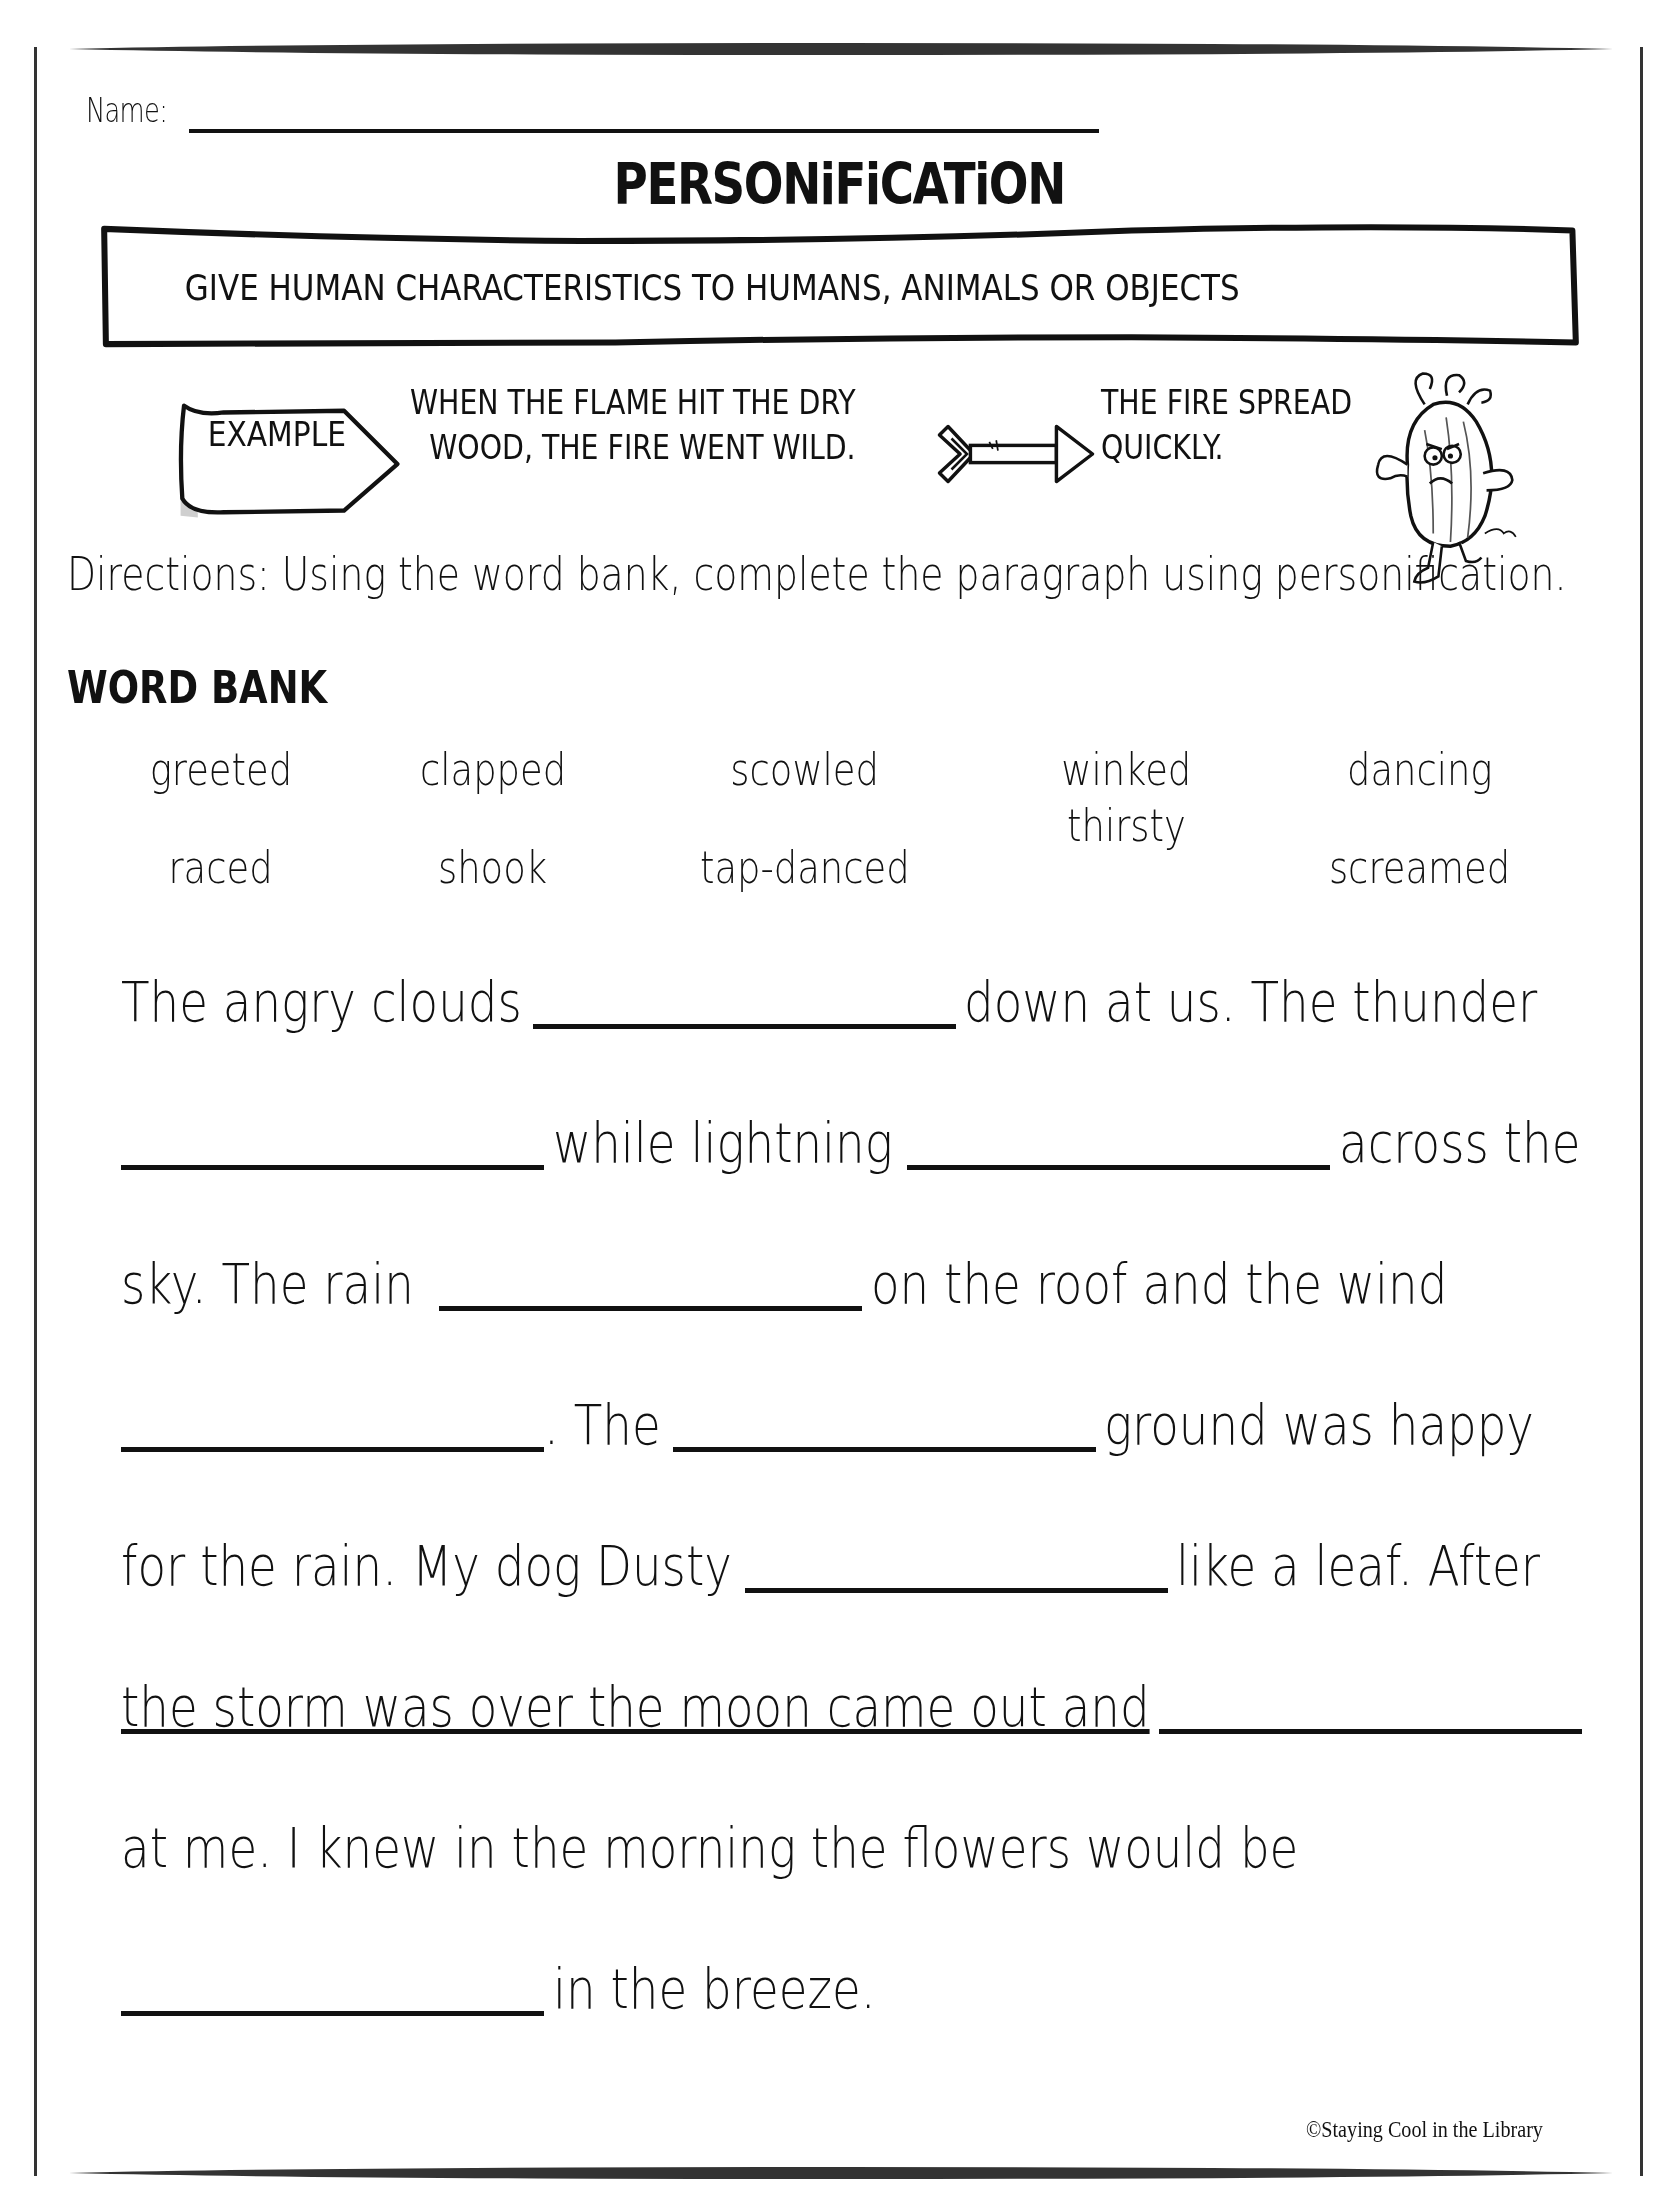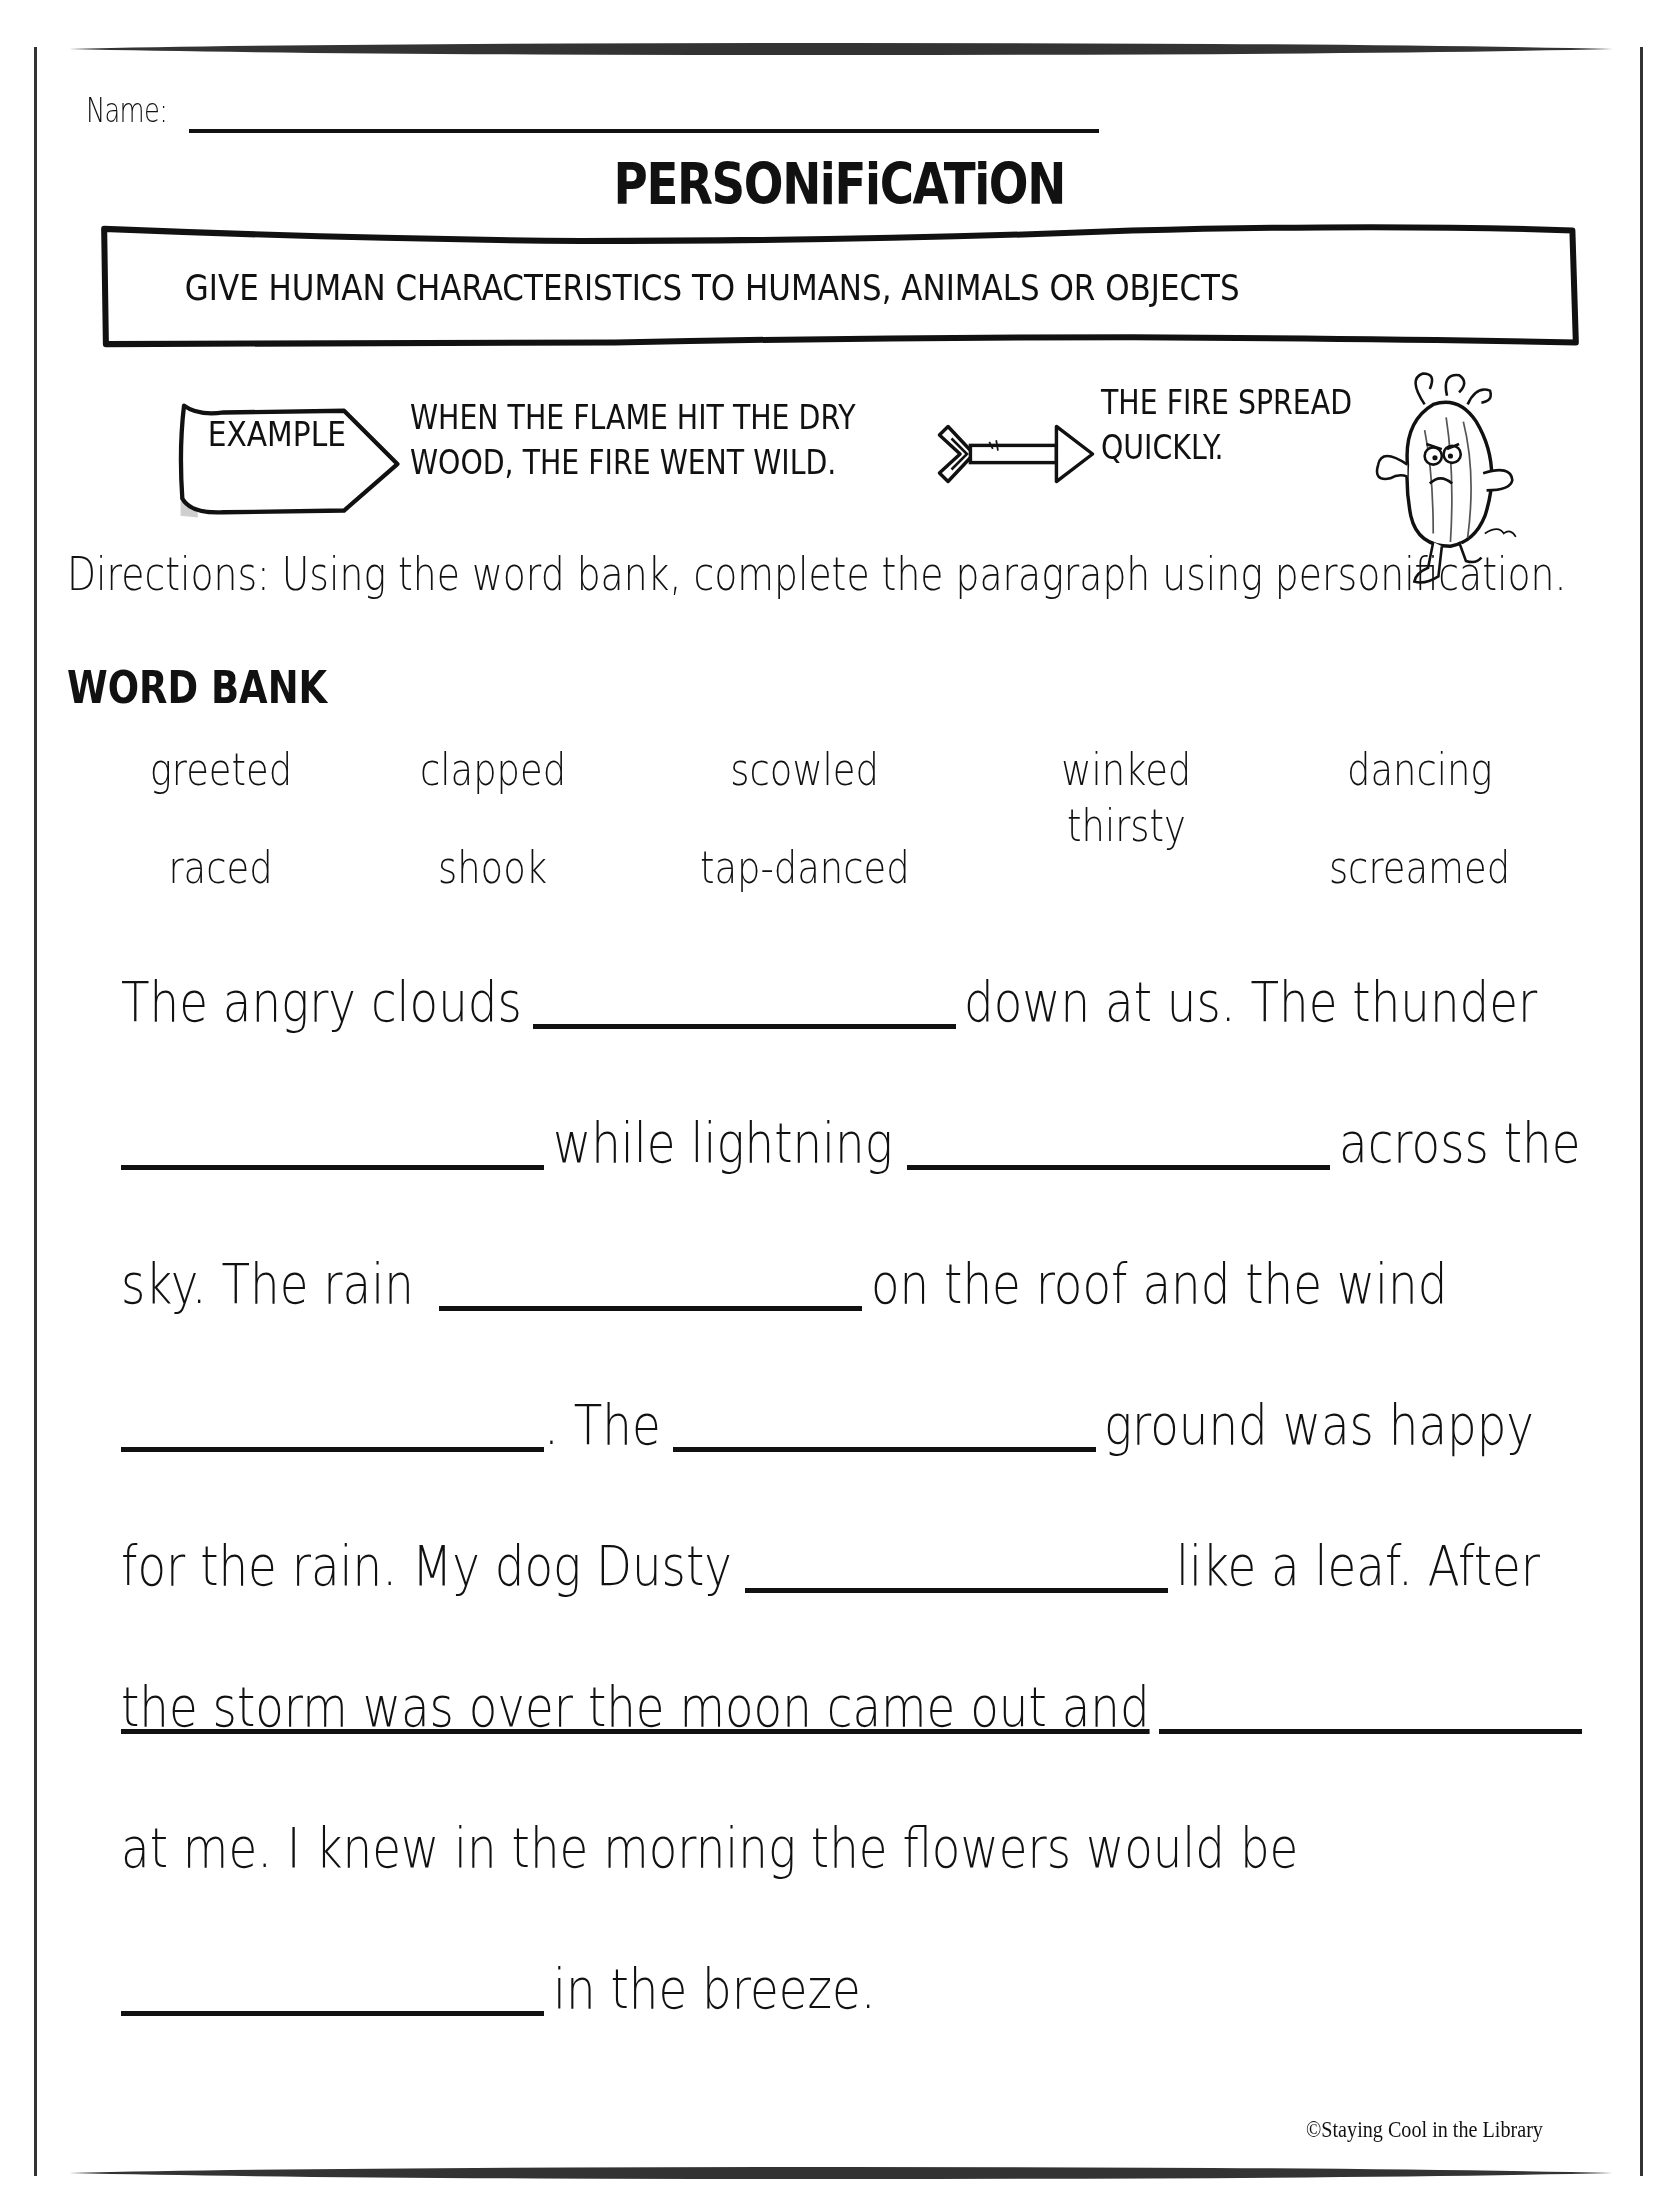--- a/index.html
+++ b/index.html
@@ -14,21 +14,21 @@
   .title { left:0; width:1679px; top:151px; text-align:center; font-size:57px; font-weight:bold; font-family:"DejaVu Sans", sans-serif; letter-spacing:-1.7px; }
   .title span { display:inline-block; transform:scaleX(0.82); }
   .def-box { left:99px; top:222px; width:1482px; height:129px; }
   .def-text { left:99px; top:267px; width:1482px; font-size:36px; font-family:"DejaVu Sans", sans-serif; letter-spacing:0px; }
   .def-text span { display:inline-block; transform:scaleX(0.86); }
   .example-tag { left:172px; top:397px; width:234px; height:129px; }
   .example-label { left:191px; top:415px; width:172px; font-size:33px; font-family:"DejaVu Sans", sans-serif; text-align:center; }
   .example-label span { display:inline-block; transform:scaleX(0.9); }
   .ex-text { font-size:33px; line-height:45px; font-family:"DejaVu Sans", sans-serif; white-space:nowrap; }
   .ex-text span { display:block; transform:scaleX(0.86); transform-origin:left; }
-  .ex-left { left:410px; top:395px; }
+  .ex-left { left:410px; top:380px;text-align:right; }
   .ex-right { left:1101px; top:380px; }
   .arrow { left:936px; top:416px; width:160px; height:76px; }
   .fire { left:1373px; top:370px; width:148px; height:215px; }
   .directions { left:67px; top:547px; font-size:46px; font-family:"DejaVu Sans", sans-serif; font-weight:300; white-space:nowrap; }
   .directions span { display:inline-block; transform:scaleX(0.82); transform-origin:left; }
   .wb-title { left:67px; top:661px; font-size:45px; font-weight:bold; font-family:"DejaVu Sans", sans-serif; }
   .wb-title span { display:inline-block; transform:scaleX(0.82); transform-origin:left; }
   .wb-word { font-size:45px; font-family:"DejaVu Sans", sans-serif; font-weight:300; width:310px; text-align:center; }
   .wb-word span { display:inline-block; transform:scaleX(0.82); }
   .para-line { left:81px; font-size:55px; font-family:"DejaVu Sans", sans-serif; font-weight:300; white-space:nowrap; height:77px; display:flex; align-items:flex-end;margin-left:40px; }

